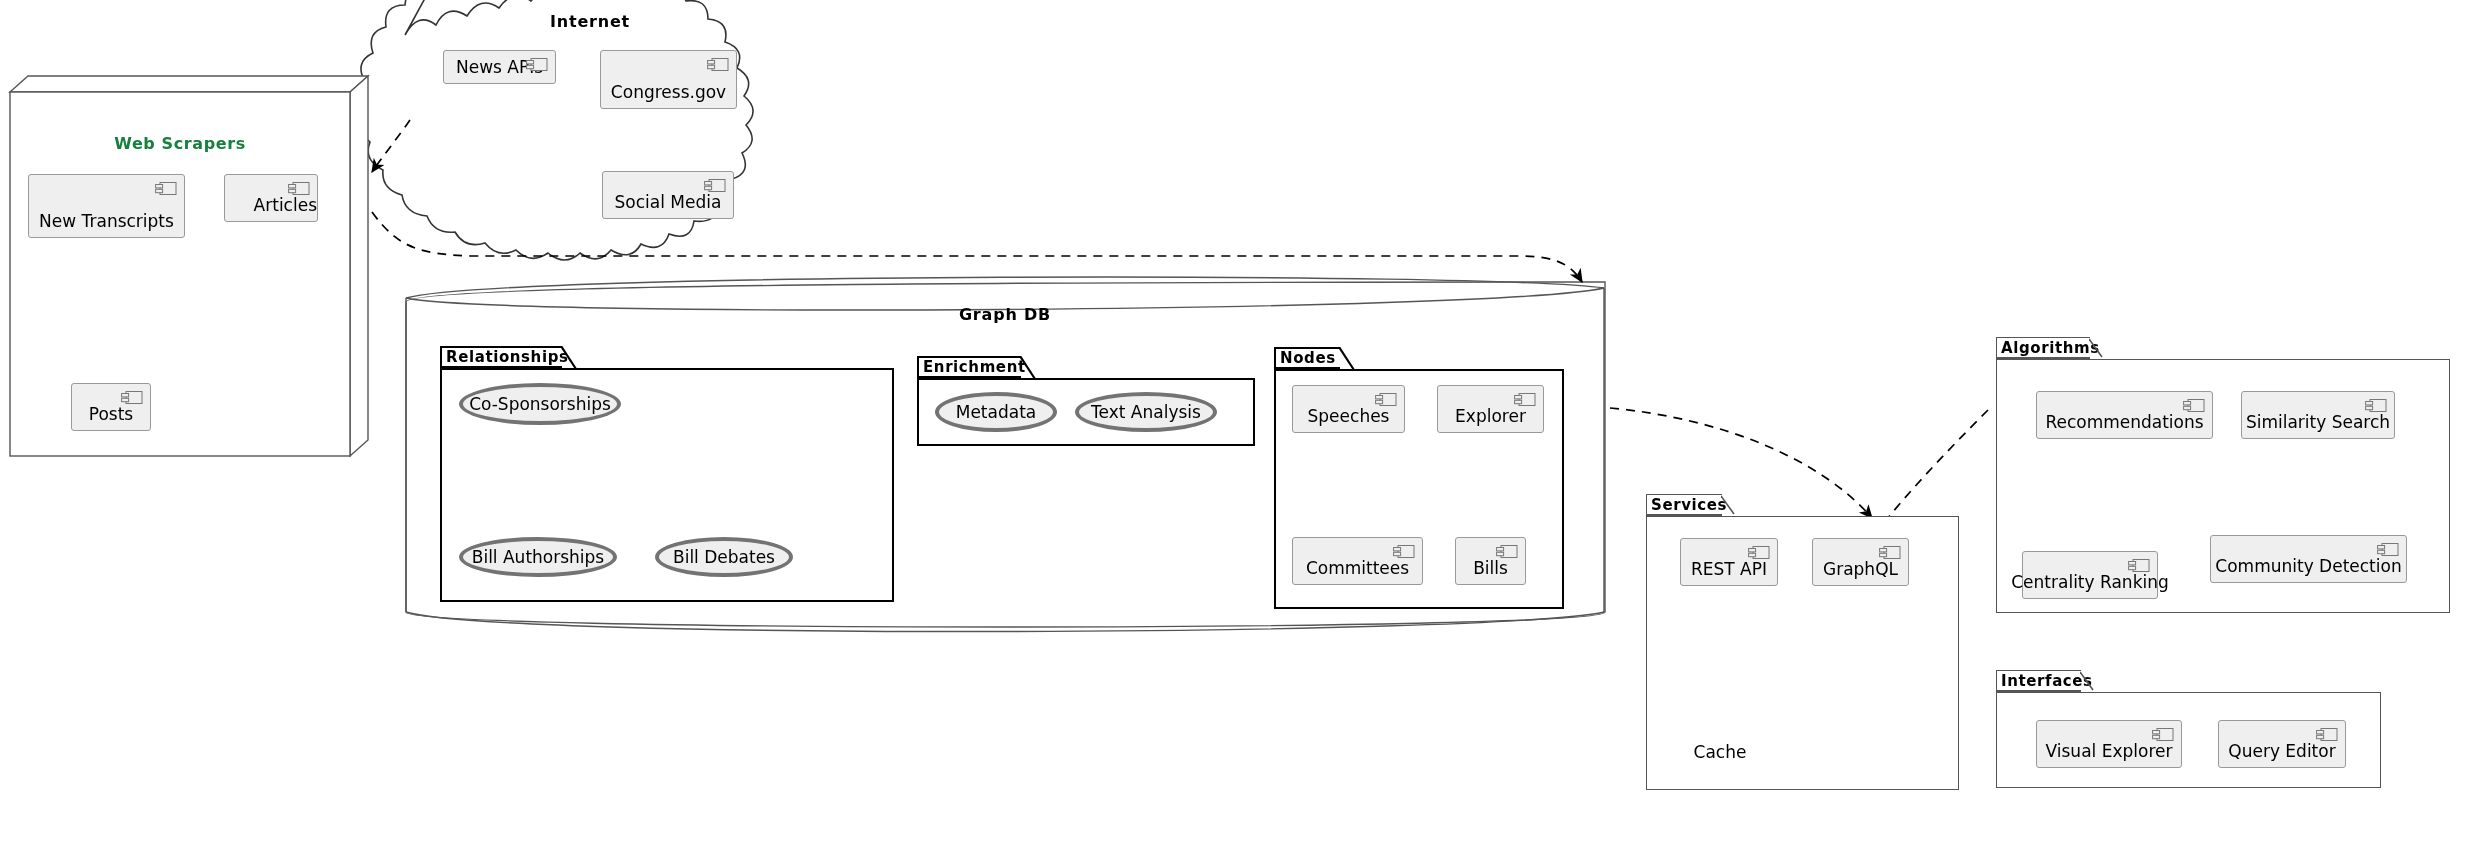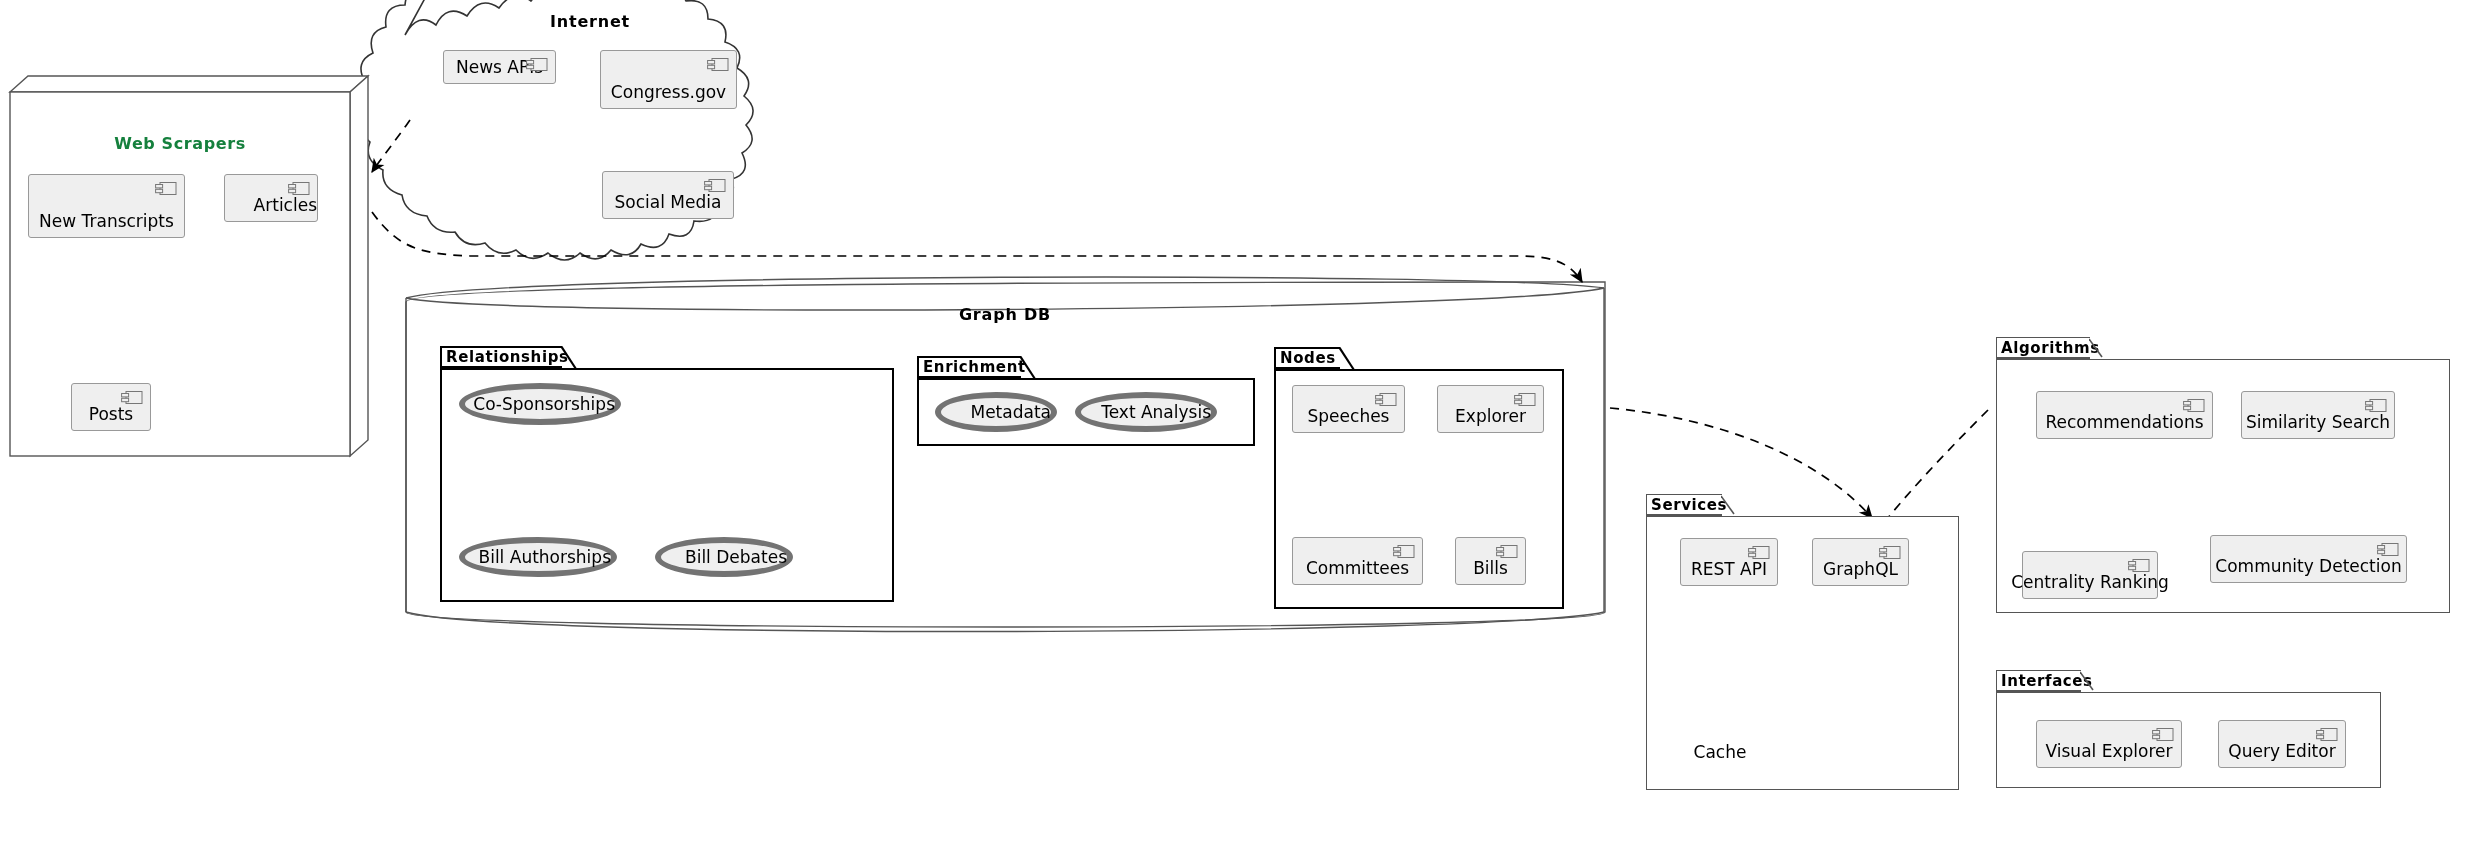--- a/index.html
+++ b/index.html
@@ -91,25 +91,25 @@
   .package.thin .pkg-tab {
     border-top: 1px solid #555555;
     border-left: 1px solid #555555;
     border-bottom: 2px solid #555555;
   }
   
   .ellipse {
     position: absolute;
     box-sizing: border-box;
     background: #efefef;
-    border: 6px solid #737373;
+    border: 4px solid #737373;
     border-radius: 50%;
     display: flex;
     align-items: center;
-    justify-content: flex-end;
+    justify-content: center;
     font-size: 17px;
     white-space: nowrap;
     color: #000000;
   }
   
   .node3d { position: absolute; }
   .node3d .node-title {
     position: absolute;
     width: 100%;
     text-align: center;

